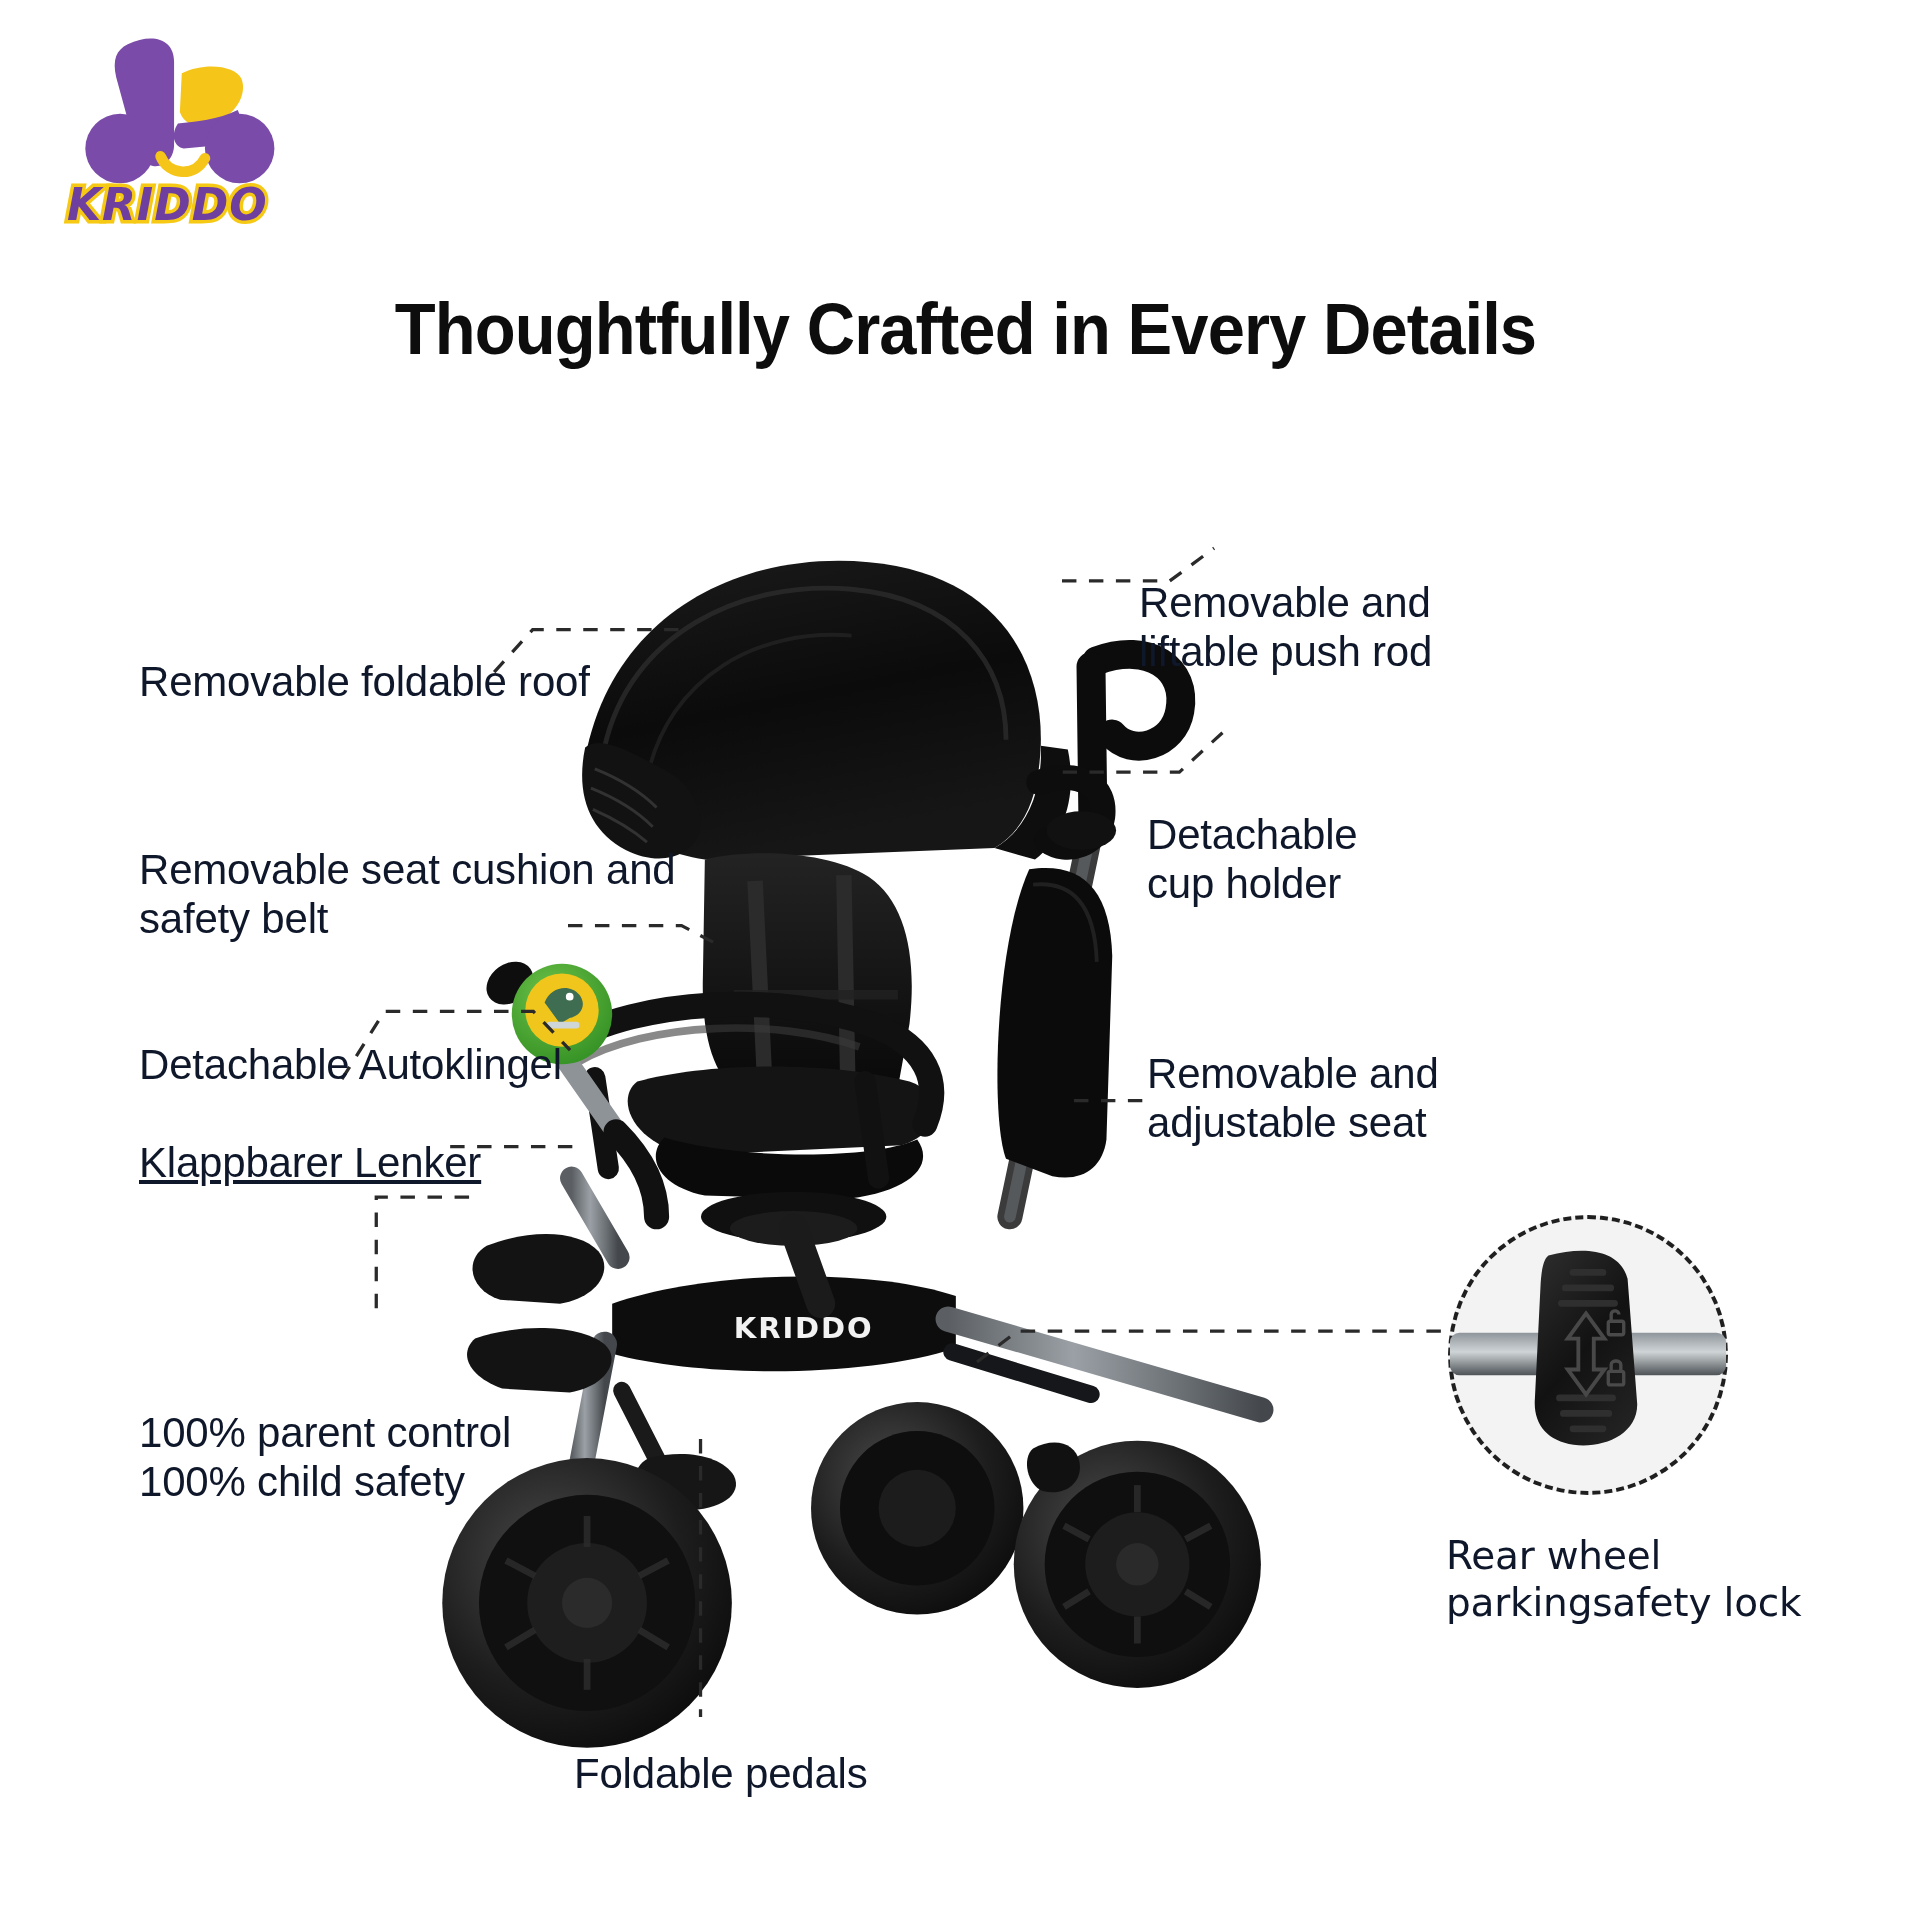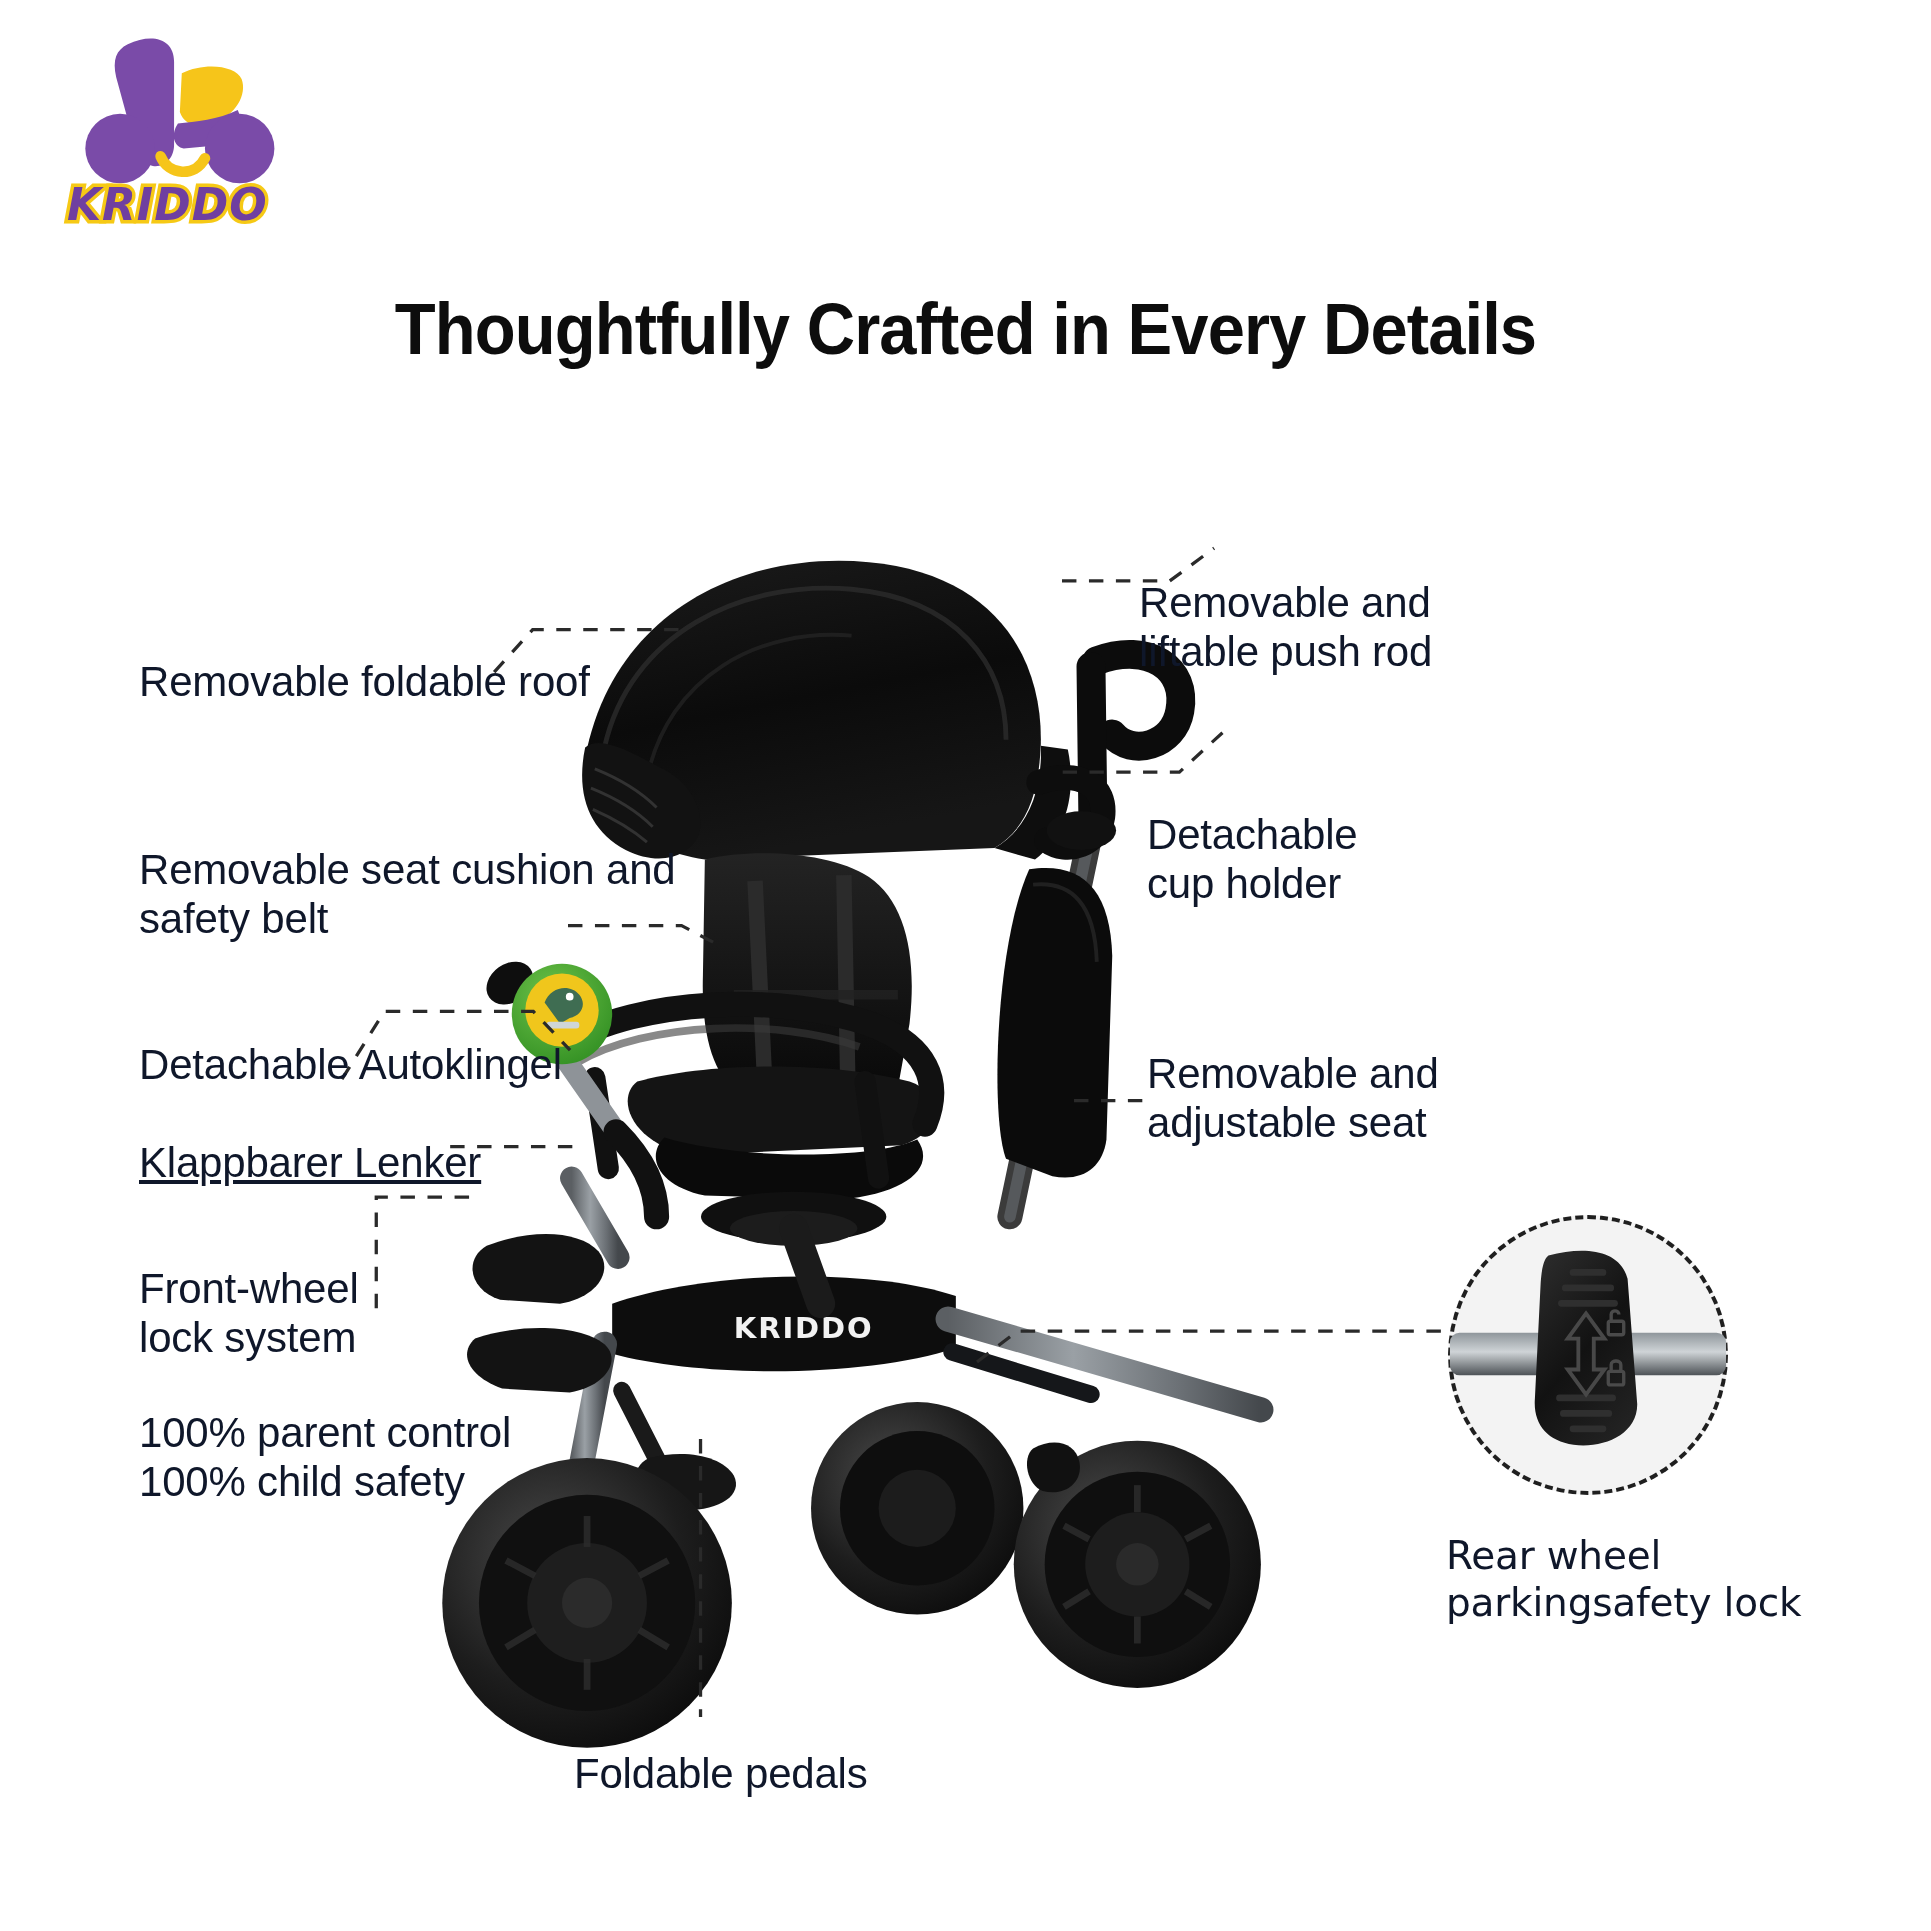--- a/index.html
+++ b/index.html
@@ -322,22 +322,20 @@
 
   <div class="label" style="left:139px; top:846px;">Removable seat cushion and
 safety belt</div>
 
   <div class="label" style="left:139px; top:658px;">Removable foldable roof</div>
 
   <div class="label" style="left:139px; top:1041px;">Detachable Autoklingel</div>
 
   <div class="label" style="left:139px; top:1139px;text-decoration:underline;">Klappbarer Lenker</div>
 
-  <div class="label" style="left:139px; top:1265px;">Front-wheel
-lock system</div>
 
   <div class="label" style="left:139px; top:1383px;margin-top:26px;">100% parent control
 100% child safety</div>
 
   <div class="label r" style="left:1139px; top:579px;">Removable and
 liftable push rod</div>
 
   <div class="label r" style="left:1147px; top:811px;">Detachable
 cup holder</div>
 

